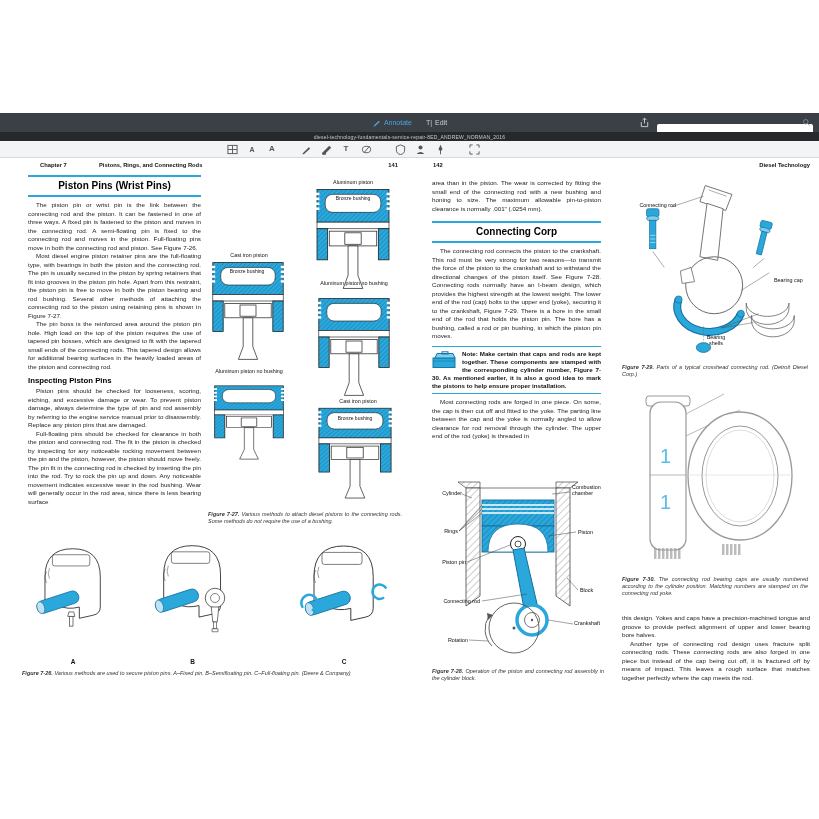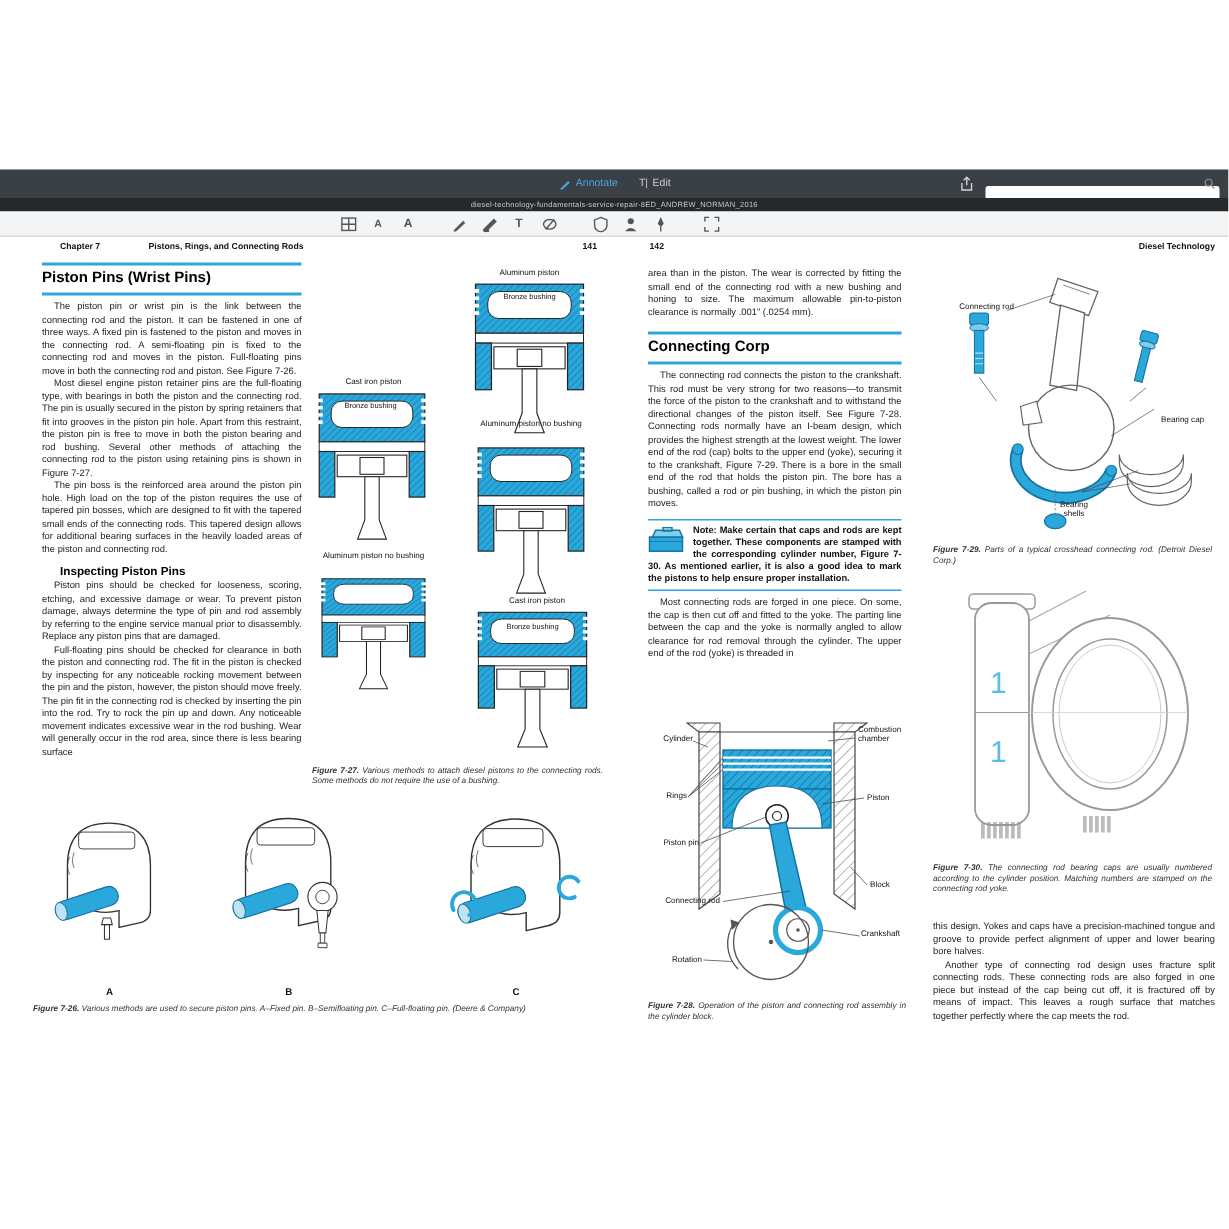--- a/index.html
+++ b/index.html
@@ -17,22 +17,22 @@
   .bar2{position:absolute;top:132px;left:0;width:819px;height:9px;background:#26292b;color:#c6c9cc;font-size:5px;display:flex;align-items:center;justify-content:center;letter-spacing:.2px}
   .bar3{position:absolute;top:141px;left:0;width:819px;height:17px;background:#f3f4f5;border-bottom:1px solid #d8d9da;display:flex;align-items:center;padding-left:226px;gap:8px}
   .ico{width:12px;height:12px;display:flex;align-items:center;justify-content:center;color:#555}
   .ico span{font-size:8px;font-weight:bold;color:#555;line-height:1}
   .g{margin-left:14px}
   
   .pghead{position:absolute;font-size:5.8px;font-weight:bold;color:#111}
   .col{position:absolute}
   .para{font-size:6.25px;line-height:1.36;text-align:justify;color:var(--ink)}
   .ind{text-indent:8px}
-  .shead{border-top:2px solid var(--blue);border-bottom:2px solid var(--blue);font-weight:bold;font-size:10px;padding:3px 0 4px;color:#000;margin-bottom:4px}
-  .subhead{font-weight:bold;font-size:7.8px;margin:5px 12px 2px;color:#000}
+  .shead{border-top:2px solid var(--blue);border-bottom:2px solid var(--blue);text-align:center;font-weight:bold;font-size:10px;padding:3px 0 4px;color:#000;margin-bottom:4px}
+  .subhead{font-weight:bold;font-size:7.8px;margin:5px 0 2px;color:#000}
   .cap{position:absolute;font-size:5.5px;font-style:italic;color:#333;line-height:1.3;text-align:justify}
   .capb{font-weight:bold}
   .flbl{position:absolute;font-size:5.4px;line-height:1.15;color:#111;text-align:center}
   .flbl.l{text-align:right}
   .flbl.r{text-align:left}
   .letter{position:absolute;font-size:6.5px;font-weight:bold;text-align:center;color:#111}
   .note{border-top:1.5px solid var(--blue);border-bottom:1.5px solid var(--blue);padding:3px 0;margin:5px 0 4px;font-weight:bold;font-size:6.2px;line-height:1.32;text-align:justify;color:#111}
   .note .nicon{float:left;margin:1px 4px 1px 0}
   .fig{position:absolute}
   .num1{position:absolute;font-size:20px;color:#57bde9;font-weight:400;line-height:1}

